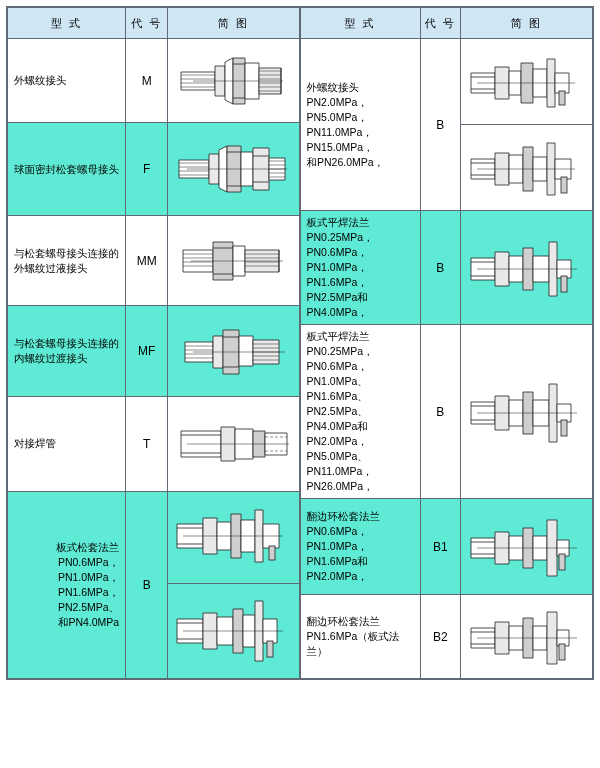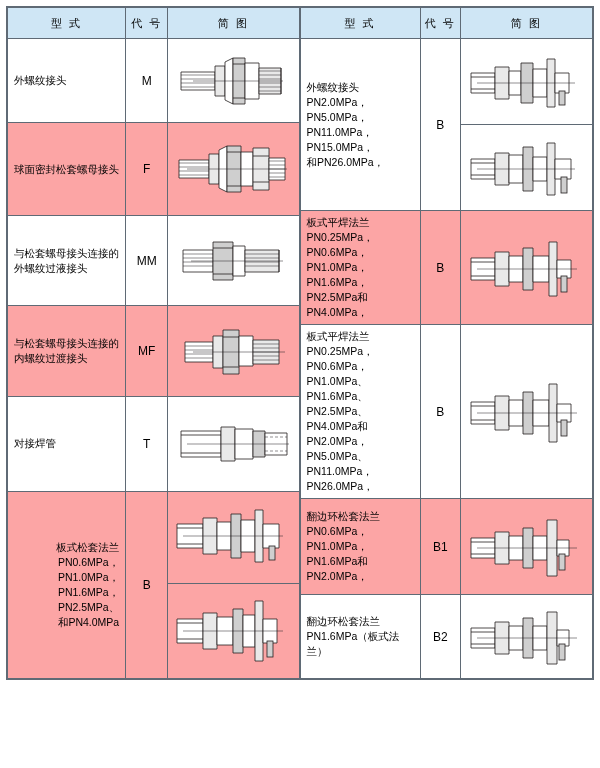--- a/index.html
+++ b/index.html
@@ -73,21 +73,21 @@
   td.code {
     text-align: center;
     font-size: 12px;
     vertical-align: middle;
   }
   td.fig {
     text-align: center;
     vertical-align: middle;
     padding: 2px 0;
   }
-  .yellow { background: #fca5a5; }
+  .yellow { background: #5eead4; }
   .white  { background: #ffffff; }
 
   svg { display: block; margin: 0 auto; }
   .ln { fill: none; stroke: #231f20; stroke-width: 0.8; }
   .ln-thin { fill: none; stroke: #231f20; stroke-width: 0.5; }
   .fillw { fill: #ffffff; stroke: #231f20; stroke-width: 0.8; }
   .fillg { fill: #e9e9e9; stroke: #231f20; stroke-width: 0.8; }
   .fillgd { fill: #cfcfcf; stroke: #231f20; stroke-width: 0.8; }
   .dash { fill:none; stroke:#231f20; stroke-width:0.5; stroke-dasharray:3 2; }
 </style>

